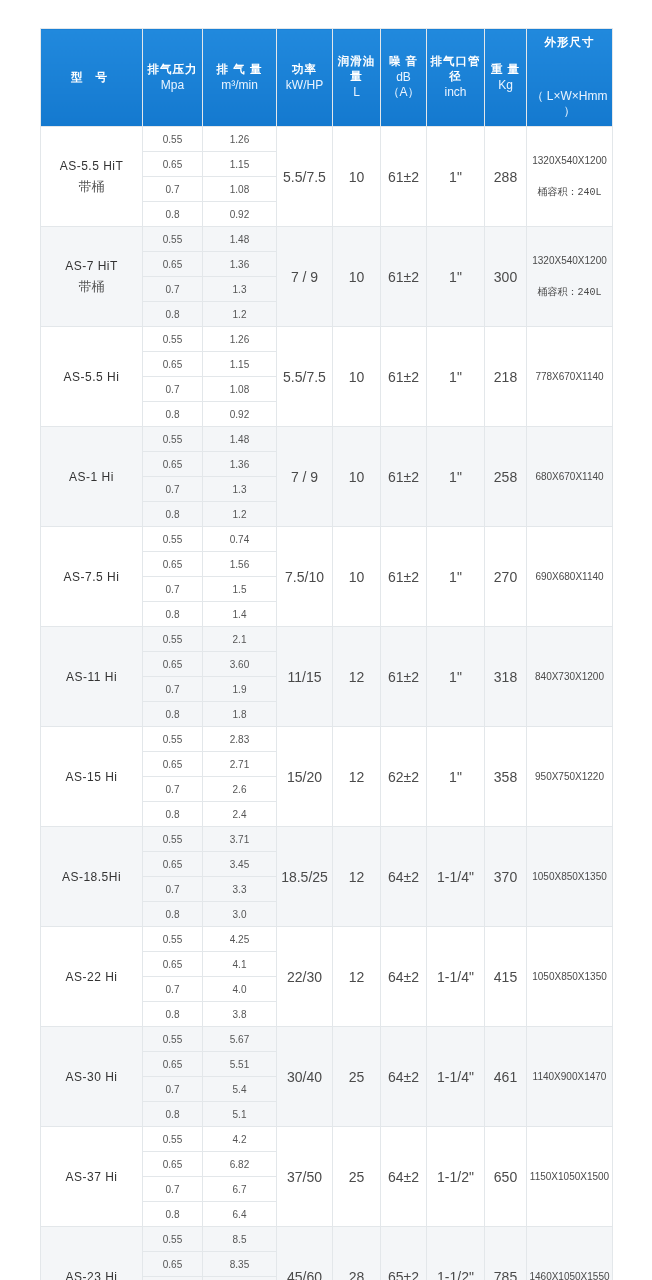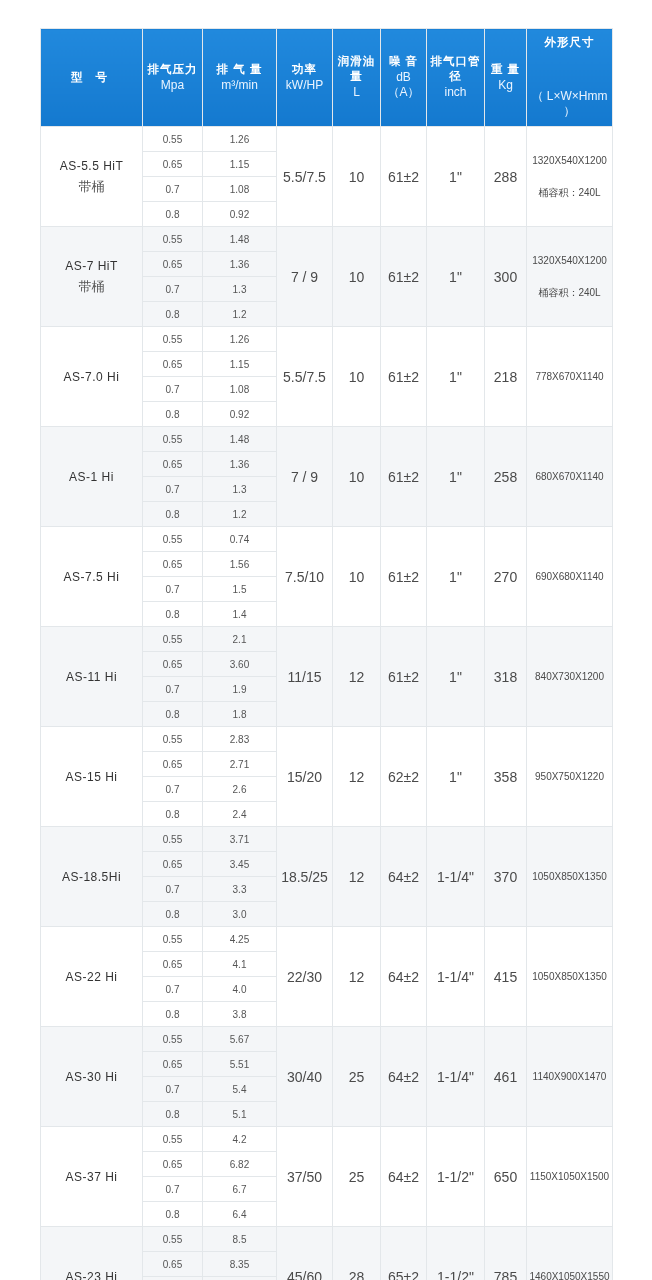--- a/index.html
+++ b/index.html
@@ -85,20 +85,21 @@
     color: #4a4a4a;
   }
   td.dim {
     font-size: 10px;
     color: #4a4a4a;
     line-height: 1.6;
   }
   td.dim .dimline { display: block; }
   td.dim .dimline.second {
     margin-top: 16px;
+    font-family: Liberation Mono, monospace;
   }
 
   
   tr.alt td { background: #f4f6f8; }
   tr.norm td { background: #ffffff; }
 
   
   td.press, td.flow { border-top-color: #e8ebee; border-bottom-color: #e8ebee; }
 
   .group-top td { border-top: 1px solid #dfe3e6; }
@@ -213,21 +214,21 @@
         <tr class="alt">
           <td class="press">0.7</td>
           <td class="flow">1.3</td>
         </tr>
         <tr class="alt group-bottom">
           <td class="press">0.8</td>
           <td class="flow">1.2</td>
         </tr>
         <tr class="norm group-top">
           <td class="model" rowspan="4">
-            <span class="mname">AS-7.0 Hi</span>
+            <span class="mname">AS-5.5 Hi</span>
           </td>
           <td class="press">0.55</td>
           <td class="flow">1.26</td>
           <td class="merged" rowspan="4">5.5/7.5</td>
           <td class="merged" rowspan="4">10</td>
           <td class="merged" rowspan="4">61±2</td>
           <td class="merged" rowspan="4">1"</td>
           <td class="merged" rowspan="4">218</td>
           <td class="dim" rowspan="4">
             <span class="dimline">778X670X1140</span>

